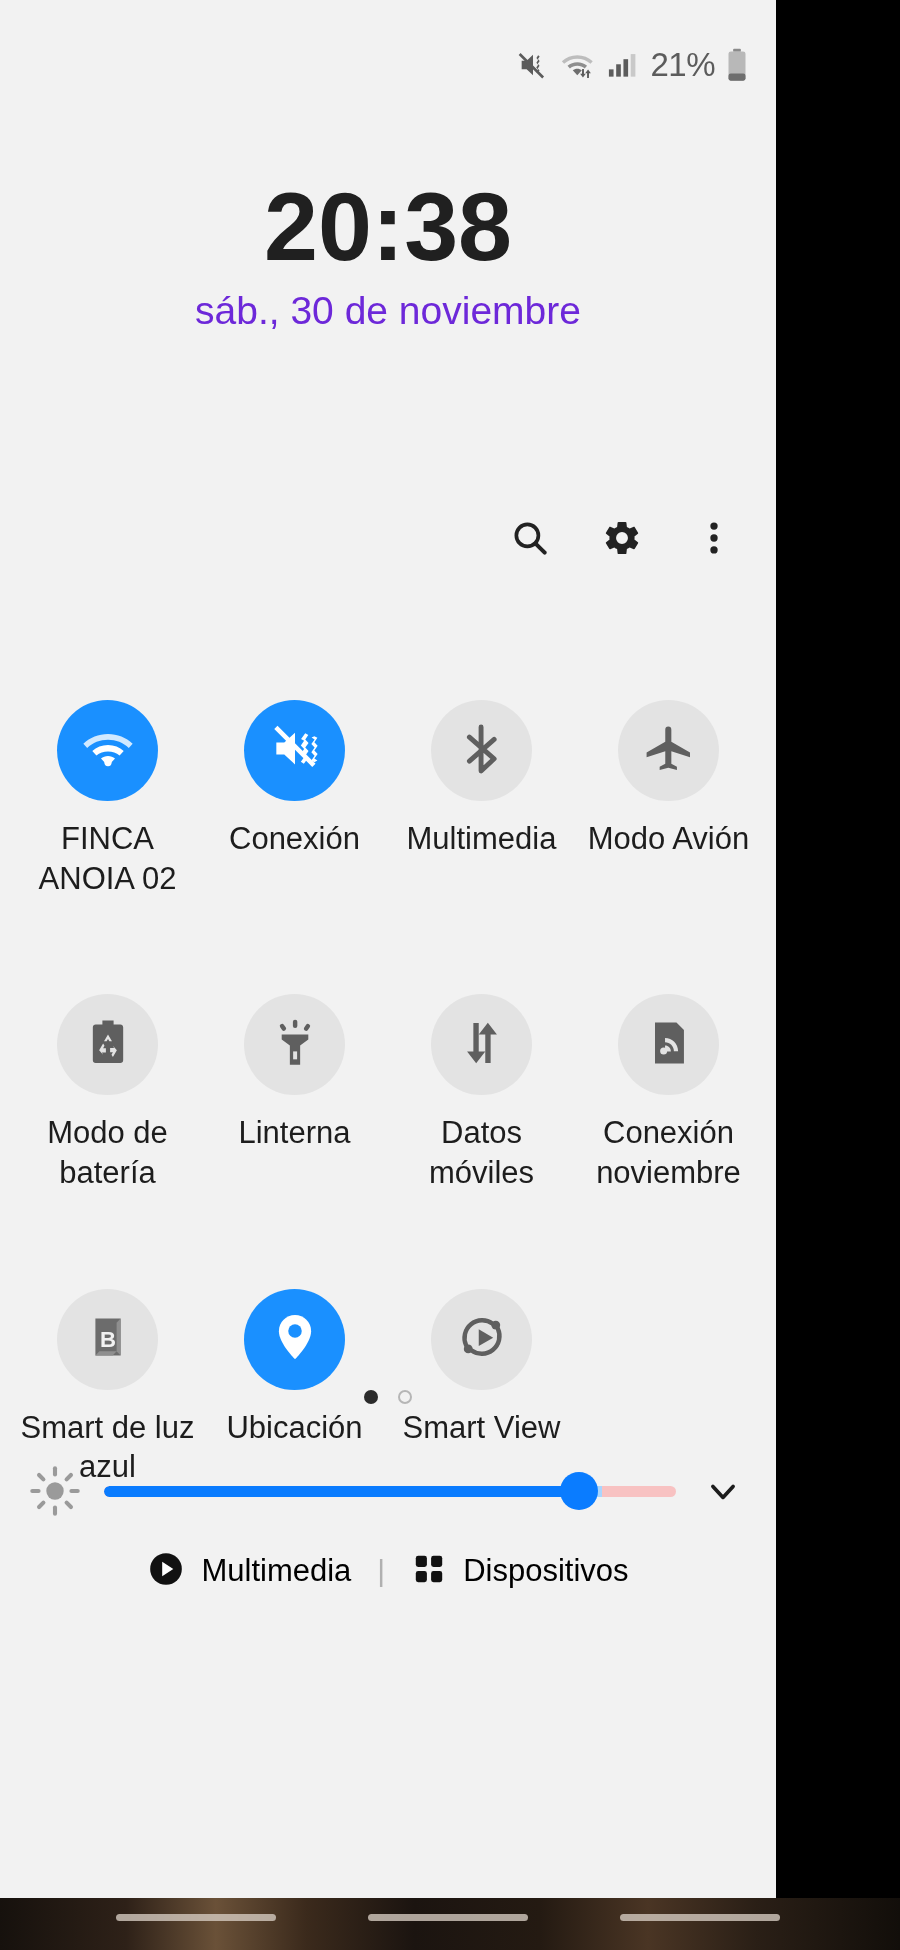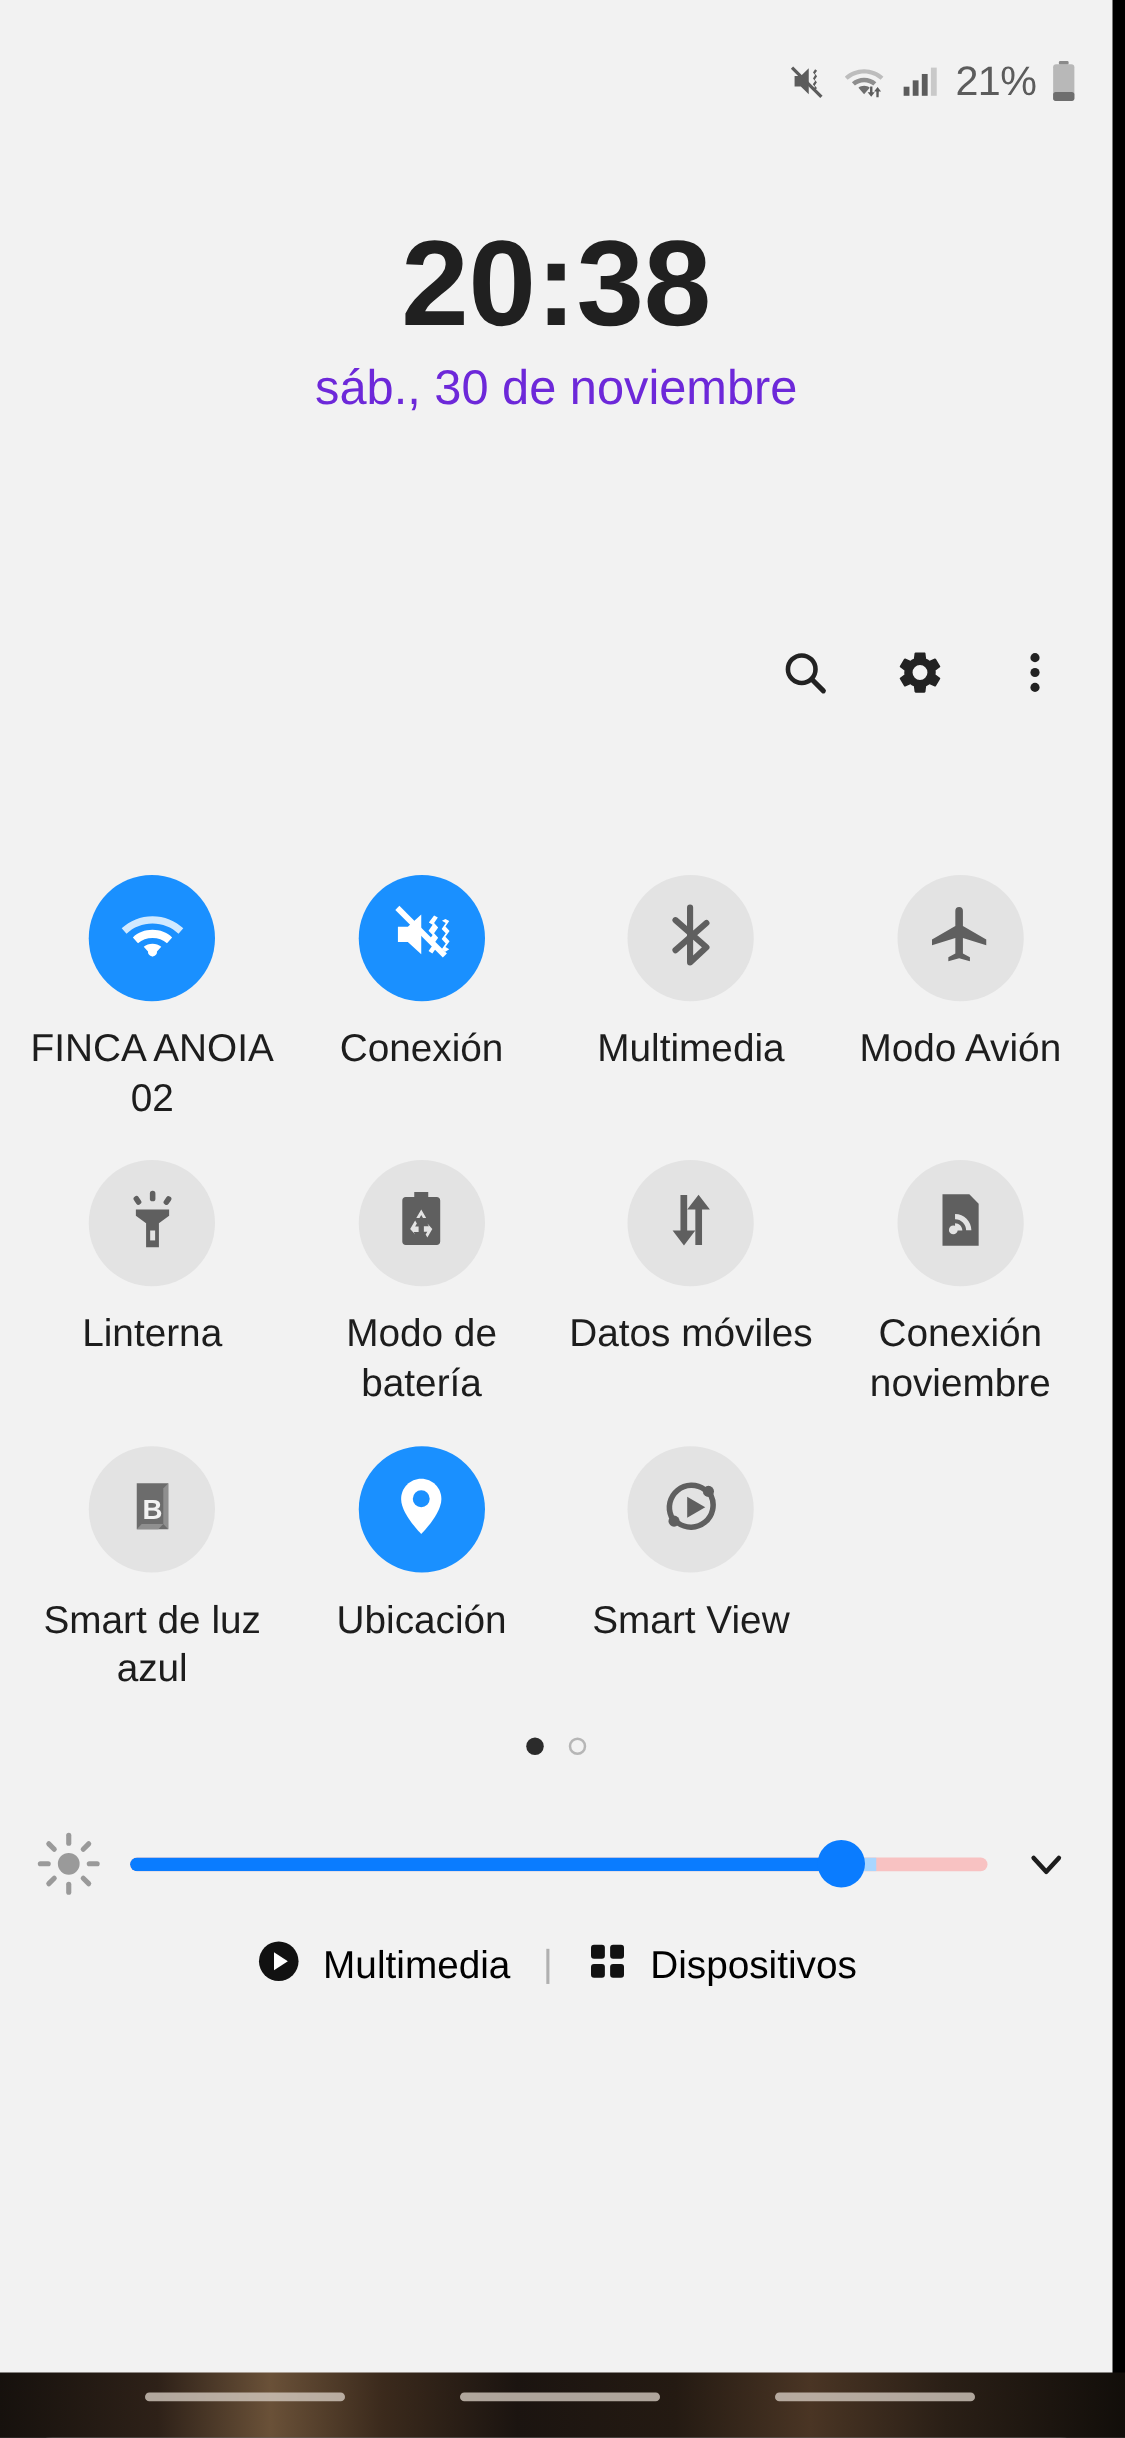--- a/index.html
+++ b/index.html
@@ -4,21 +4,21 @@
 <style>
   * { box-sizing: border-box; margin: 0; padding: 0; }
   html, body {
     width: 900px; height: 1950px;
     background: #000;
     font-family: "Liberation Sans", sans-serif;
     overflow: hidden;
   }
   .screen {
     position: relative;
-    width: 890px; height: 1950px;
+    width: 776px; height: 1950px;
     background: #f2f2f2;
     border-radius: 0 0 42px 42px;
     overflow: hidden;
   }
 
   
   .statusbar {
     position: absolute; top: 0; left: 0; right: 0;
     height: 130px;
     display: flex; align-items: center; justify-content: flex-end;
@@ -54,21 +54,21 @@
     width: 64px; height: 64px;
     display: flex; align-items: center; justify-content: center;
     border-radius: 50%;
   }
 
   
   .grid {
     position: absolute; top: 700px; left: 0; right: 0;
     display: grid;
     grid-template-columns: repeat(4, 1fr);
-    row-gap: 30px;
+    row-gap: 96px;
     padding: 0 14px;
   }
   .tile {
     display: flex; flex-direction: column; align-items: center;
   }
   .tile-circle {
     width: 101px; height: 101px; border-radius: 50%;
     display: flex; align-items: center; justify-content: center;
     background: #e3e3e3;
   }
@@ -280,41 +280,41 @@
           </svg>
         </span>
       </div>
       <div class="tile-label">Modo Avión</div>
     </div>
 
     <div class="tile">
       <div class="tile-circle">
         <span>
           <svg width="56" height="56" viewBox="0 0 24 24">
+            <path fill="#5f5f5f" d="M9.6 2.4h4.8v1.7h2.9c.7 0 1.2.5 1.2 1.2v14.1c0 .7-.5 1.2-1.2 1.2H6.7c-.7 0-1.2-.5-1.2-1.2V5.3c0-.7.5-1.2 1.2-1.2h2.9z"></path>
+            <path fill="#e3e3e3" d="M12 8.4l1.7 2.9h-1.1l-.6-1-.6 1h-1.1zM8.2 15.1l1.7-2.9.6 1-.6 1h1.2v1.9H9.4l.5.9zM15.8 15.1l-1.7 2.9-.6-1 .6-1h-1.2v-1.9h1.7l-.5-.9z"></path>
+          </svg>
+        </span>
+      </div>
+      <div class="tile-label">Modo de batería</div>
+    </div>
+
+    <div class="tile">
+      <div class="tile-circle">
+        <span>
+          <svg width="56" height="56" viewBox="0 0 24 24">
             <rect x="11.1" y="2" width="1.9" height="3.6" rx="0.9" fill="#5f5f5f"></rect>
             <rect x="5.9" y="3.7" width="1.9" height="3.2" rx="0.9" fill="#5f5f5f" transform="rotate(-35 6.8 5.3)"></rect>
             <rect x="16.2" y="3.7" width="1.9" height="3.2" rx="0.9" fill="#5f5f5f" transform="rotate(35 17.1 5.3)"></rect>
             <path fill="#5f5f5f" d="M6.3 8.4h11.4v2.1l-3.5 2.6v8.2h-4.4V13.1L6.3 10.5z"></path>
             <rect x="11.2" y="15.6" width="1.7" height="3.4" fill="#e3e3e3"></rect>
           </svg>
         </span>
       </div>
       <div class="tile-label">Linterna</div>
-    </div>
-
-    <div class="tile">
-      <div class="tile-circle">
-        <span>
-          <svg width="56" height="56" viewBox="0 0 24 24">
-            <path fill="#5f5f5f" d="M9.6 2.4h4.8v1.7h2.9c.7 0 1.2.5 1.2 1.2v14.1c0 .7-.5 1.2-1.2 1.2H6.7c-.7 0-1.2-.5-1.2-1.2V5.3c0-.7.5-1.2 1.2-1.2h2.9z"></path>
-            <path fill="#e3e3e3" d="M12 8.4l1.7 2.9h-1.1l-.6-1-.6 1h-1.1zM8.2 15.1l1.7-2.9.6 1-.6 1h1.2v1.9H9.4l.5.9zM15.8 15.1l-1.7 2.9-.6-1 .6-1h-1.2v-1.9h1.7l-.5-.9z"></path>
-          </svg>
-        </span>
-      </div>
-      <div class="tile-label">Modo de batería</div>
     </div>
 
     <div class="tile">
       <div class="tile-circle">
         <span>
           <svg width="56" height="56" viewBox="0 0 24 24">
             <path fill="#5f5f5f" d="M8.3 3.4h2.3v12.2h2.8l-3.9 5.1-3.9-5.1h2.7z"></path>
             <path fill="#5f5f5f" d="M15.7 20.6h-2.3V8.4h-2.8l3.9-5.1 3.9 5.1h-2.7z"></path>
           </svg>
         </span>

